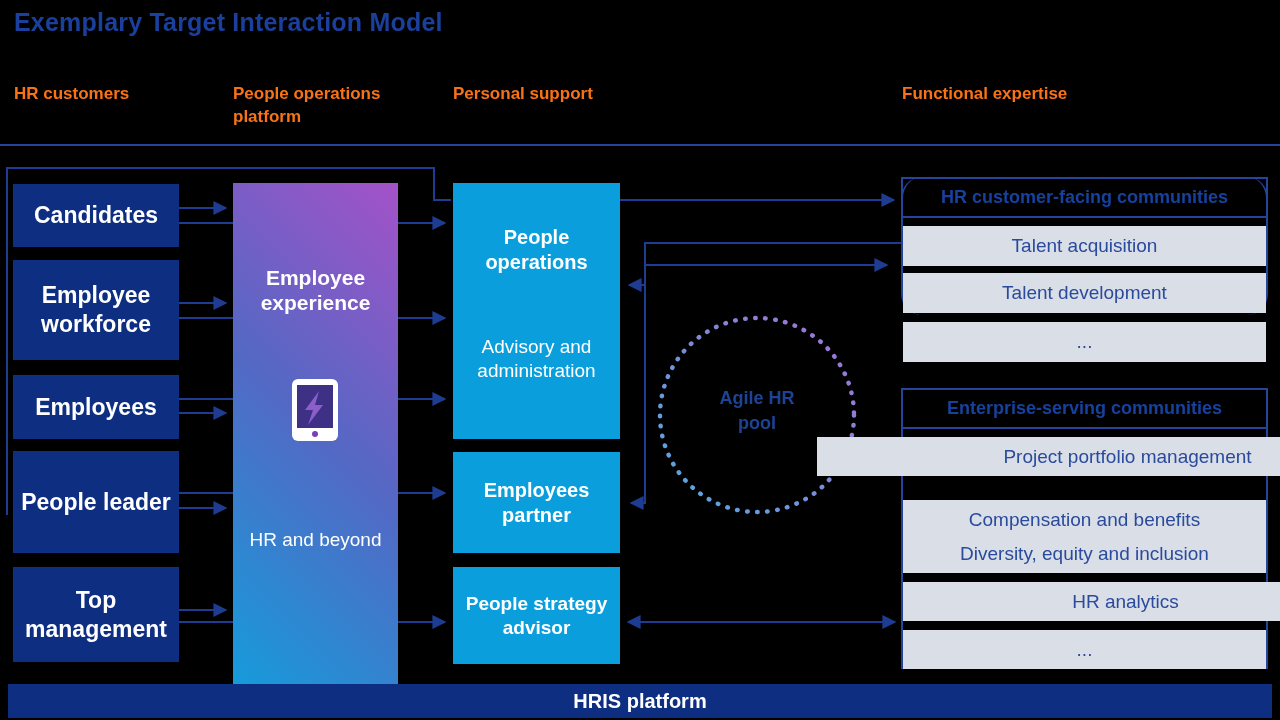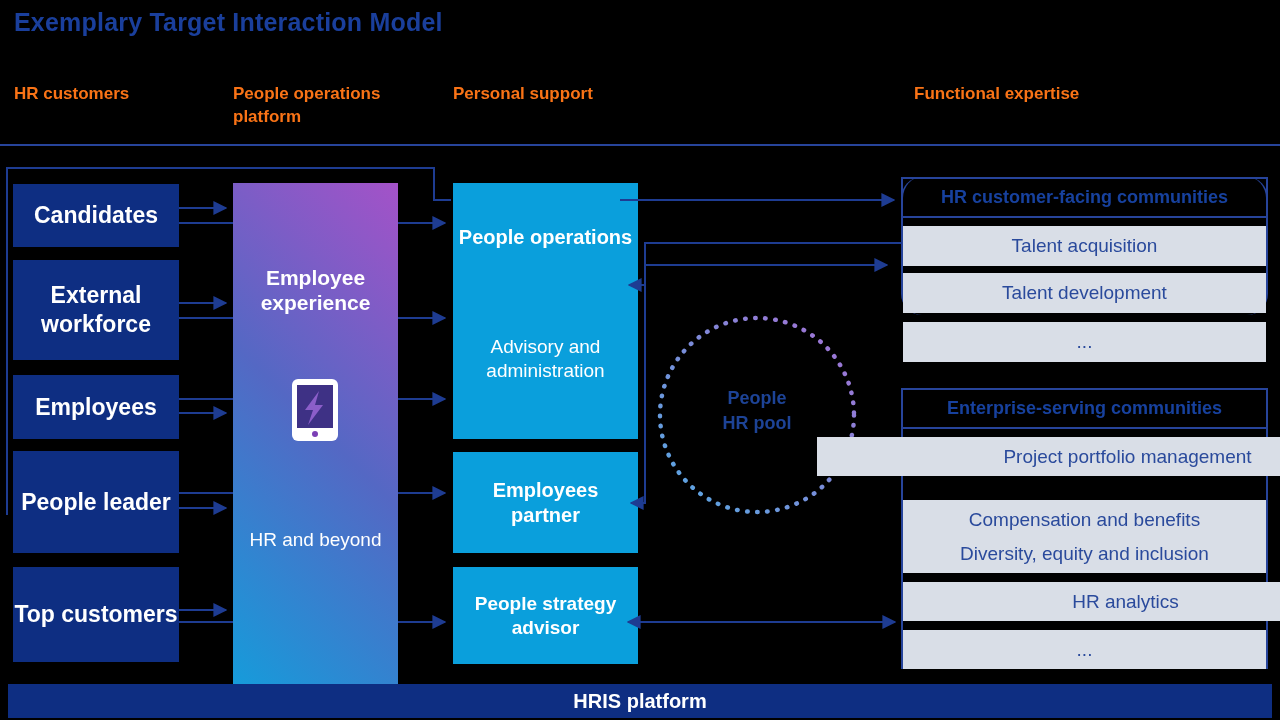--- a/index.html
+++ b/index.html
@@ -30,21 +30,21 @@
   #ee-box{
     left:233px;top:183px;width:165px;height:513px;z-index:1;
     background:linear-gradient(45deg,#149ddb 0%,#5468c4 52%,#a452c8 100%);
     color:#fff;text-align:center;
   }
   #ee-title{position:absolute;top:82px;width:100%;font-size:21px;font-weight:bold;line-height:1.2;}
   #ee-sub{position:absolute;top:345px;width:100%;font-size:19px;line-height:1.25;}
   #tablet{position:absolute;top:196px;left:59px;width:46px;height:62px;}
 
   .cyan-box{
-    left:453px;width:185px;background:#0a9fdc;color:#fff;z-index:1;
+    left:453px;width:167px;background:#0a9fdc;color:#fff;z-index:1;
     text-align:center;font-size:20px;line-height:1.25;
   }
   #po-box{top:183px;height:256px;}
   #po-title{position:absolute;top:42px;width:100%;font-weight:bold;}
   #po-sub{position:absolute;top:152px;width:100%;font-size:19px;}
   #lp-box{top:452px;height:101px;display:flex;align-items:center;justify-content:center;font-weight:bold;}
   #psa-box{top:567px;height:97px;display:flex;align-items:center;justify-content:center;font-weight:bold;font-size:19px;}
 
   .section{
     left:901px;width:367px;z-index:1;
@@ -101,29 +101,29 @@
       </linearGradient>
     </defs>
     <circle cx="757" cy="415" r="97" fill="none" stroke="url(#cgrad)" stroke-width="4.5" stroke-dasharray="0.5 9.6" stroke-linecap="round"></circle>
   </svg>
 
   <div id="page-title" class="abs">Exemplary Target Interaction Model</div>
 
   <div class="abs colhead" style="left:14px;">HR customers</div>
   <div class="abs colhead" style="left:233px;width:190px;">People operations platform</div>
   <div class="abs colhead" style="left:453px;">Personal support</div>
-  <div class="abs colhead" style="left:902px;margin-left:12px;">Functional expertise</div>
+  <div class="abs colhead" style="left:902px;">Functional expertise</div>
 
   <div id="rule" class="abs"></div>
 
   <div id="cust-0" class="abs navy-box">Candidates</div>
-  <div id="cust-1" class="abs navy-box">External workforce</div>
+  <div id="cust-1" class="abs navy-box">Employee workforce</div>
   <div id="cust-2" class="abs navy-box">Employees</div>
   <div id="cust-3" class="abs navy-box">People leader</div>
-  <div id="cust-4" class="abs navy-box">Top customers</div>
+  <div id="cust-4" class="abs navy-box">Top management</div>
 
   <div id="ee-box" class="abs">
     <div id="ee-title">Employee experience</div>
     <svg id="tablet" viewBox="0 0 46 62">
       <rect x="0" y="0" width="46" height="62" rx="6" fill="#ffffff"></rect>
       <rect x="5" y="6" width="36" height="43" fill="#3e3185"></rect>
       <path d="M27,12 L13,31 h8 l-5,15 15,-20 h-8 z" fill="#8b5ec9"></path>
       <circle cx="23" cy="55" r="3" fill="#7b3fb5"></circle>
     </svg>
     <div id="ee-sub">HR and beyond</div>
@@ -133,21 +133,21 @@
     <div id="po-title">People operations</div>
     <div id="po-sub">Advisory and administration</div>
   </div>
   <div id="lp-box" class="abs cyan-box">
     <span style="width:120px;">Employees partner</span>
   </div>
   <div id="psa-box" class="abs cyan-box">
     <span style="width:160px;">People strategy advisor</span>
   </div>
 
-  <div id="pool-label" class="abs">People HR pool</div>
+  <div id="pool-label" class="abs">Agile HR pool</div>
 
   <div id="sec-cfc" class="abs section">
     <div class="sec-header">HR customer-facing communities</div>
     <div id="cfc-row-0" class="gray-row">Talent acquisition</div>
     <div id="cfc-row-1" class="gray-row">Talent development</div>
     <div id="cfc-row-2" class="gray-row">...</div>
   </div>
 
   <div id="sec-esc" class="abs section">
     <div class="sec-header">Enterprise-serving communities</div>

